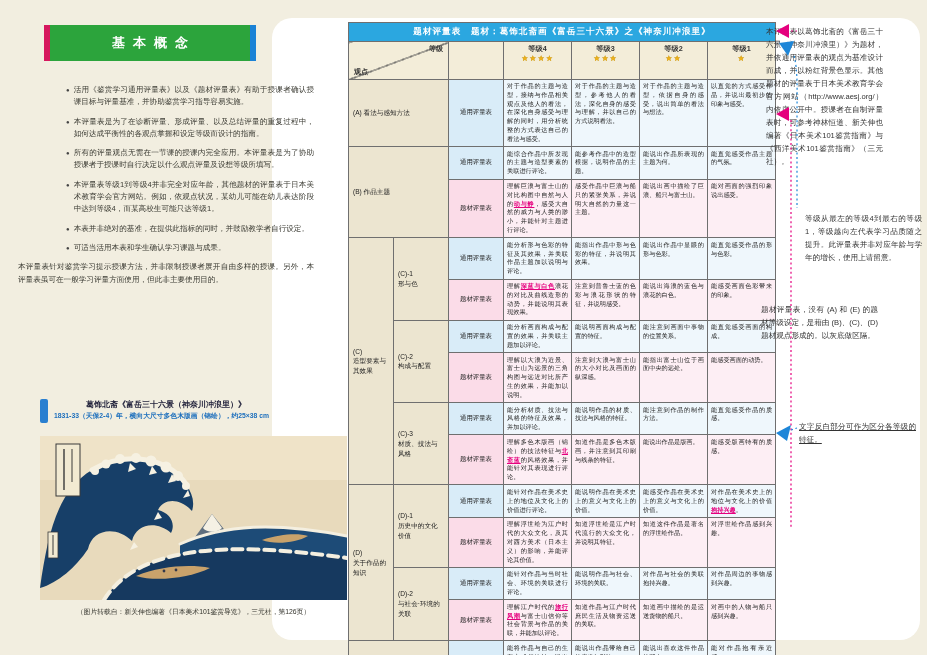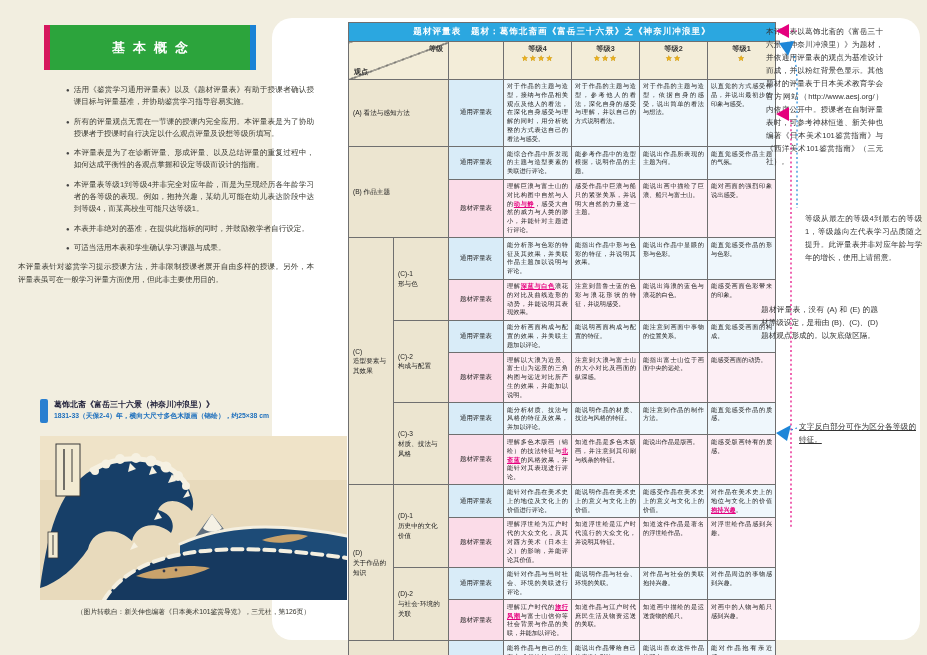--- a/index.html
+++ b/index.html
@@ -9,41 +9,41 @@
     font-family:"Liberation Sans","DejaVu Sans",sans-serif;
     color:#2d2d2d;
   }
   
   .right-panel{
     position:absolute;left:272px;top:18px;width:648px;height:622px;
     background:#ffffff;border-radius:20px;
   }
   
   .banner{
-    position:absolute;left:44px;top:25px;width:200px;height:45px;
+    position:absolute;left:44px;top:25px;width:200px;height:36px;
     background:#2ca43c;
     border-left:6px solid #d6185e;border-right:6px solid #1b82d6;
     display:flex;align-items:center;justify-content:center;
     color:#fff;font-size:13px;font-weight:bold;letter-spacing:8px;
     text-indent:8px;
   }
   .concepts{position:absolute;left:18px;top:84px;width:296px;}
   .bullet-item{
     display:flex;gap:4px;margin-bottom:7px;
     font-size:7.6px;line-height:1.62;color:#3b3b33;text-align:justify;margin-left:48px;
   }
   .bullet-item .dot{flex:0 0 auto;font-size:6px;padding-top:2px;color:#444;}
   .closing-par{
     font-size:7.6px;line-height:1.62;color:#3b3b33;text-align:justify;
   }
   .artwork-head{
     position:absolute;left:40px;top:399px;width:300px;display:flex;gap:6px;
   }
   .artwork-head .bar{flex:0 0 auto;width:8px;height:24px;background:#2a7fd0;border-radius:2px;}
-  .artwork-title{font-size:8px;font-weight:bold;color:#23233c;line-height:1.5;}
+  .artwork-title{font-size:8px;font-weight:bold;color:#23233c;line-height:1.5;margin-left:32px;}
   .artwork-details{font-size:6.8px;color:#1d6fbd;font-weight:bold;line-height:1.6;}
   .artwork-frame{position:absolute;left:40px;top:436px;width:307px;height:164px;}
   .artwork-credit{
     position:absolute;left:40px;top:607px;width:307px;text-align:center;
     font-size:6.8px;color:#33332c;
   }
   
   .rubric-wrap{position:absolute;left:348px;top:22px;width:427px;}
   table.rubric{border-collapse:collapse;table-layout:fixed;width:427px;}
   table.rubric td,table.rubric th{border:0.8px solid #6f6f6f;}
@@ -99,29 +99,29 @@
 </div>
 
 <div class="concepts">
   <div>
       <div class="bullet-item">
         <span class="dot">●</span>
         <span>活用《鉴赏学习通用评量表》以及《题材评量表》有助于授课者确认授课目标与评量基准，并协助鉴赏学习指导容易实施。</span>
       </div>
       <div class="bullet-item">
         <span class="dot">●</span>
+        <span>本评量表是为了在诊断评量、形成评量、以及总结评量的重复过程中，如何达成平衡性的各观点掌握和设定等级而设计的指南。</span>
+      </div>
+      <div class="bullet-item">
+        <span class="dot">●</span>
         <span>所有的评量观点无需在一节课的授课内完全应用。本评量表是为了协助授课者于授课时自行决定以什么观点评量及设想等级所填写。</span>
       </div>
       <div class="bullet-item">
         <span class="dot">●</span>
-        <span>本评量表是为了在诊断评量、形成评量、以及总结评量的重复过程中，如何达成平衡性的各观点掌握和设定等级而设计的指南。</span>
-      </div>
-      <div class="bullet-item">
-        <span class="dot">●</span>
-        <span>本评量表等级1到等级4并非完全对应年龄，而是为呈现经历各年龄学习者的各等级的表现。例如，抱持兴趣，某幼儿可能在幼儿表达阶段中达到等级4，而某高校生可能只达等级1。</span>
+        <span>本评量表等级1到等级4并非完全对应年龄，其他题材的评量表于日本美术教育学会官方网站。例如，依观点状况，某幼儿可能在幼儿表达阶段中达到等级4，而某高校生可能只达等级1。</span>
       </div>
       <div class="bullet-item">
         <span class="dot">●</span>
         <span>本表并非绝对的基准，在提供此指标的同时，并鼓励教学者自行设定。</span>
       </div>
       <div class="bullet-item">
         <span class="dot">●</span>
         <span>可适当活用本表和学生确认学习课题与成果。</span>
       </div>
     </div>

